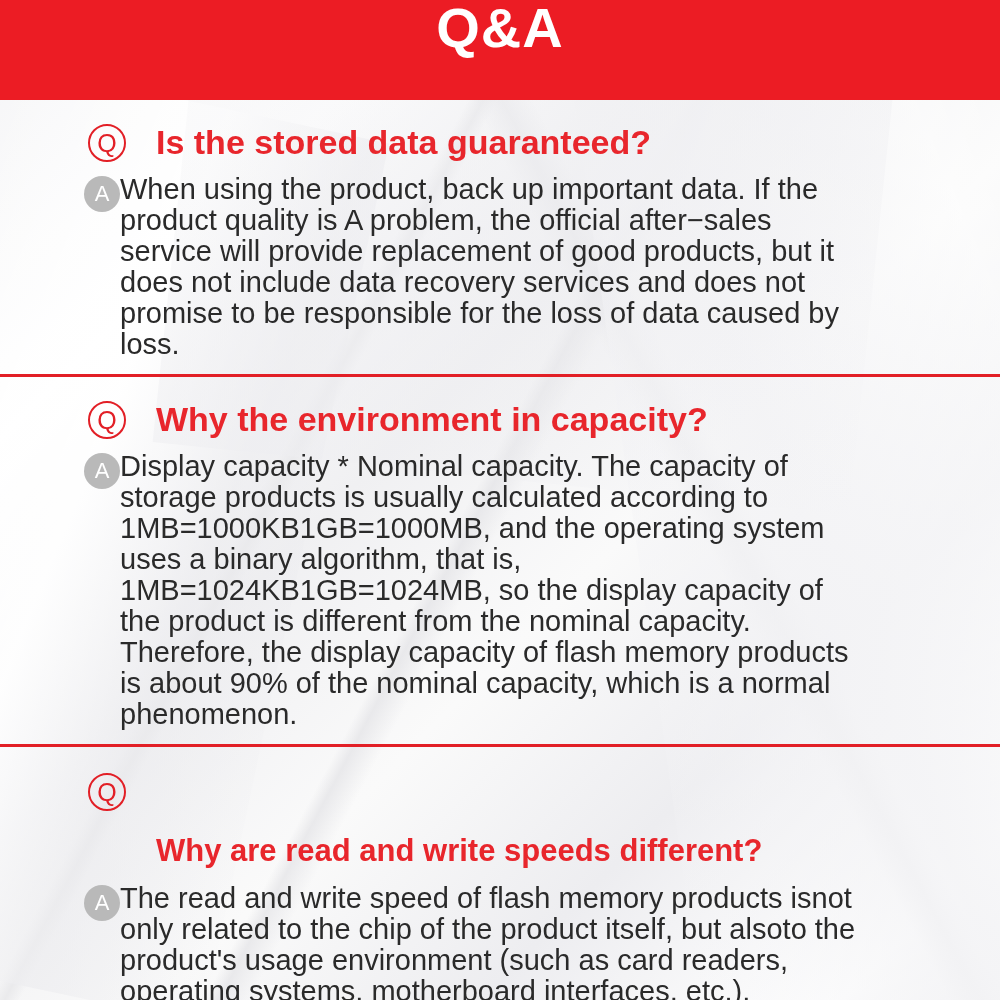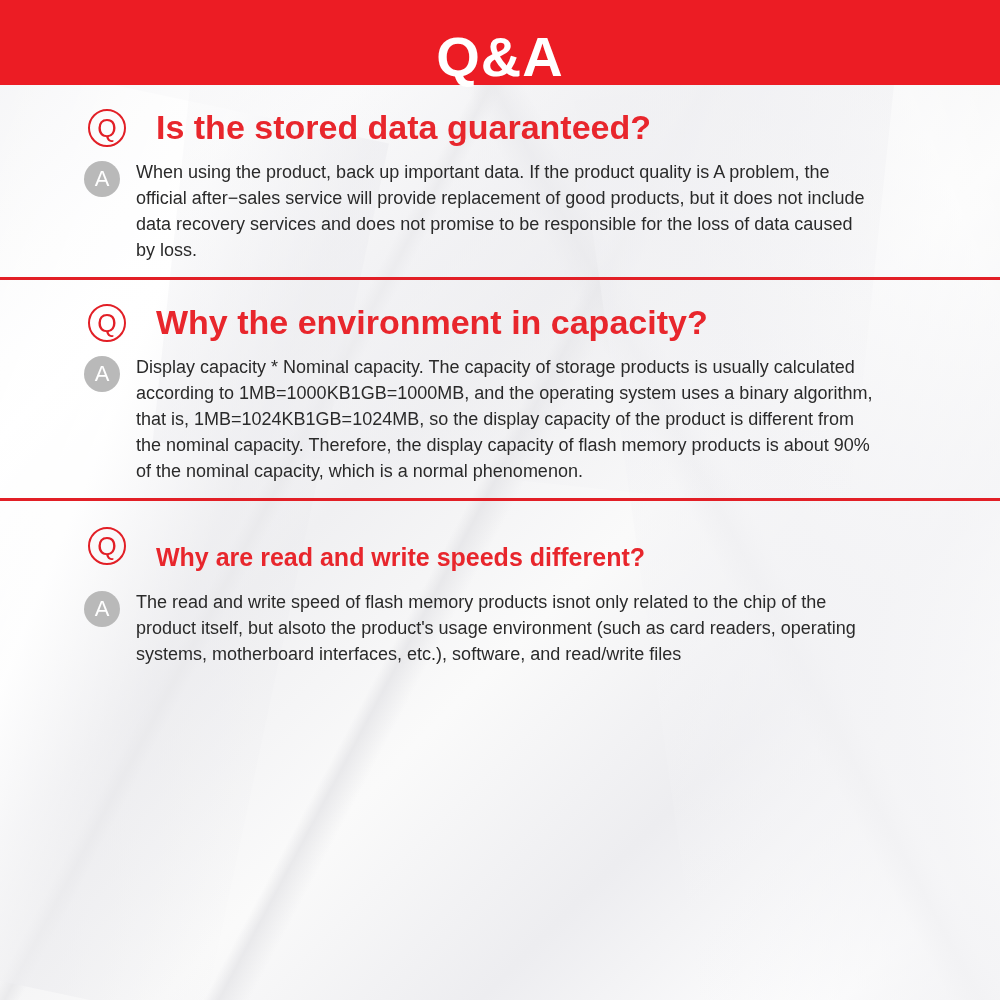--- a/index.html
+++ b/index.html
@@ -44,24 +44,24 @@
   .sheen-c {
     left: 180px; top: -80px;
     width: 700px; height: 560px;
     background: linear-gradient(140deg, rgba(255,255,255,0.0) 0%, rgba(238,238,241,0.55) 50%, rgba(255,255,255,0) 100%);
     transform: rotate(6deg);
   }
 
   .header {
     position: relative;
     z-index: 4;
-    height: 85px;
+    height: 100px;
     background: #ec1c24;
     display: flex;
-    align-items: flex-end;
+    align-items: flex-start;
     justify-content: center;
   }
   .header-title {
     color: #ffffff;
     font-size: 56px;
     font-weight: 700;
     letter-spacing: 1px;
     line-height: 1;
     font-family: "Liberation Sans", sans-serif;
   }
@@ -127,34 +127,33 @@
     color: #ffffff;
     font-size: 22px;
     display: flex;
     align-items: center;
     justify-content: center;
     flex: 0 0 auto;
     margin-top: 2px;
     font-family: "Liberation Sans", sans-serif;
   }
   .a-text {
-    margin-left: 16px;
     color: #2a2a2a;
-    font-size: 18px;
-    line-height: 26px;
+    font-size: 29px;
+    line-height: 31px;
     max-width: 740px;
     font-family: "Liberation Sans", sans-serif;
   }
 
   .block1 .q-badge { top: 24px; }
   .block2 .q-badge { top: 24px; }
   .block3 .q-badge { top: 26px; }
 
   .block3 { padding-top: 36px; }
-  .block3 .q-text { font-size: 25px; }
+  .block3 .q-text { font-size: 31px; margin-top: 48px; }
 </style>
 </head>
 <body>
 
 <div class="page">
 
   <div class="sheen sheen-a"></div>
   <div class="sheen sheen-b"></div>
   <div class="sheen sheen-c"></div>
 

